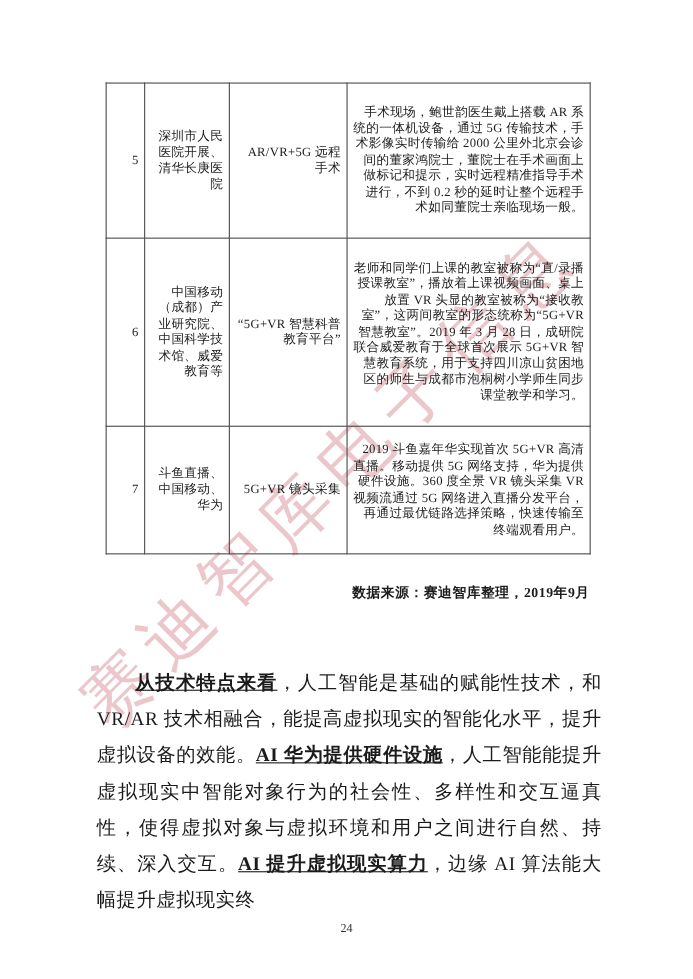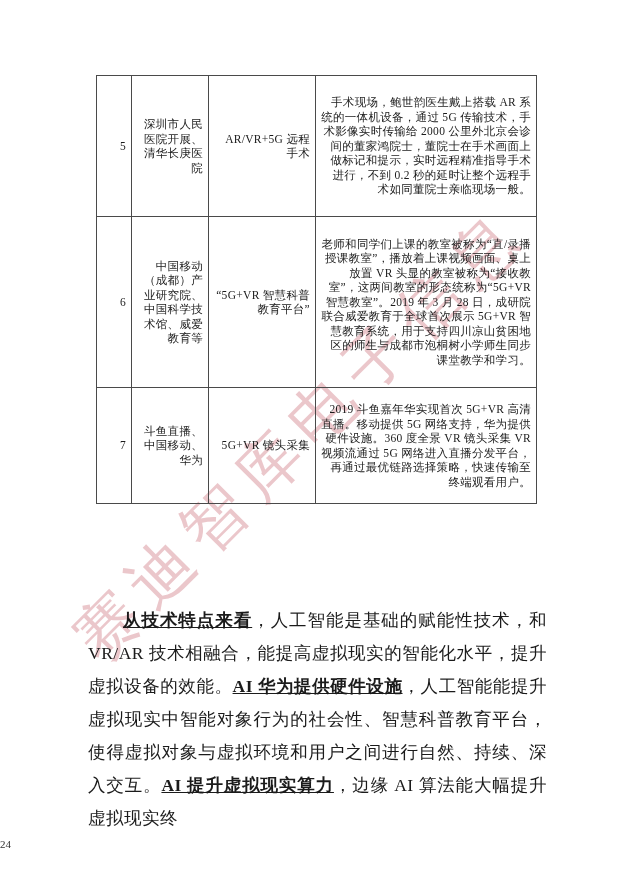--- a/index.html
+++ b/index.html
@@ -90,20 +90,21 @@
     letter-spacing:0.5px;
     text-indent:2em;
     margin:0;
   }
   .body-paragraph b{font-weight:bold;text-decoration:underline;}
   
   .page-number{
     position:absolute;
     left:0;top:838px;
     width:630px;
+    text-align:center;
     font-size:11px;
     color:#333;
   }
 </style>
 </head>
 <body>
 
 <div class="page">
 
   <div class="watermark">赛迪智库电子信息</div>
@@ -130,19 +131,20 @@
     </tr>
     <tr class="r7">
       <td class="c-idx">7</td>
       <td class="c-org">斗鱼直播、中国移动、华为</td>
       <td class="c-tech">5G+VR 镜头采集</td>
       <td class="c-prog">2019 斗鱼嘉年华实现首次 5G+VR 高清直播。移动提供 5G 网络支持，华为提供硬件设施。360 度全景 VR 镜头采集 VR 视频流通过 5G 网络进入直播分发平台，再通过最优链路选择策略，快速传输至终端观看用户。</td>
     </tr>
   </tbody>
     </table>
 
+  <div class="source-note">数据来源：赛迪智库整理，2019年9月</div>
 
 
-  <p class="body-paragraph"><b>从技术特点来看</b><span>，人工智能是基础的赋能性技术，和 VR/AR 技术相融合，能提高虚拟现实的智能化水平，提升虚拟设备的效能。</span><b>AI 华为提供硬件设施</b><span>，人工智能能提升虚拟现实中智能对象行为的社会性、智慧科普教育平台，使得虚拟对象与虚拟环境和用户之间进行自然、持续、深入交互。</span><b>AI 提升虚拟现实算力</b><span>，边缘 AI 算法能大幅提升虚拟现实终</span></p>
+  <p class="body-paragraph"><b>从技术特点来看</b><span>，人工智能是基础的赋能性技术，和 VR/AR 技术相融合，能提高虚拟现实的智能化水平，提升虚拟设备的效能。</span><b>AI 华为提供硬件设施</b><span>，人工智能能提升虚拟现实中智能对象行为的社会性、多样性和交互逼真性，使得虚拟对象与虚拟环境和用户之间进行自然、持续、深入交互。</span><b>AI 提升虚拟现实算力</b><span>，边缘 AI 算法能大幅提升虚拟现实终</span></p>
 
   <div class="page-number">24</div>
 
 </div>
 
 </body></html>

